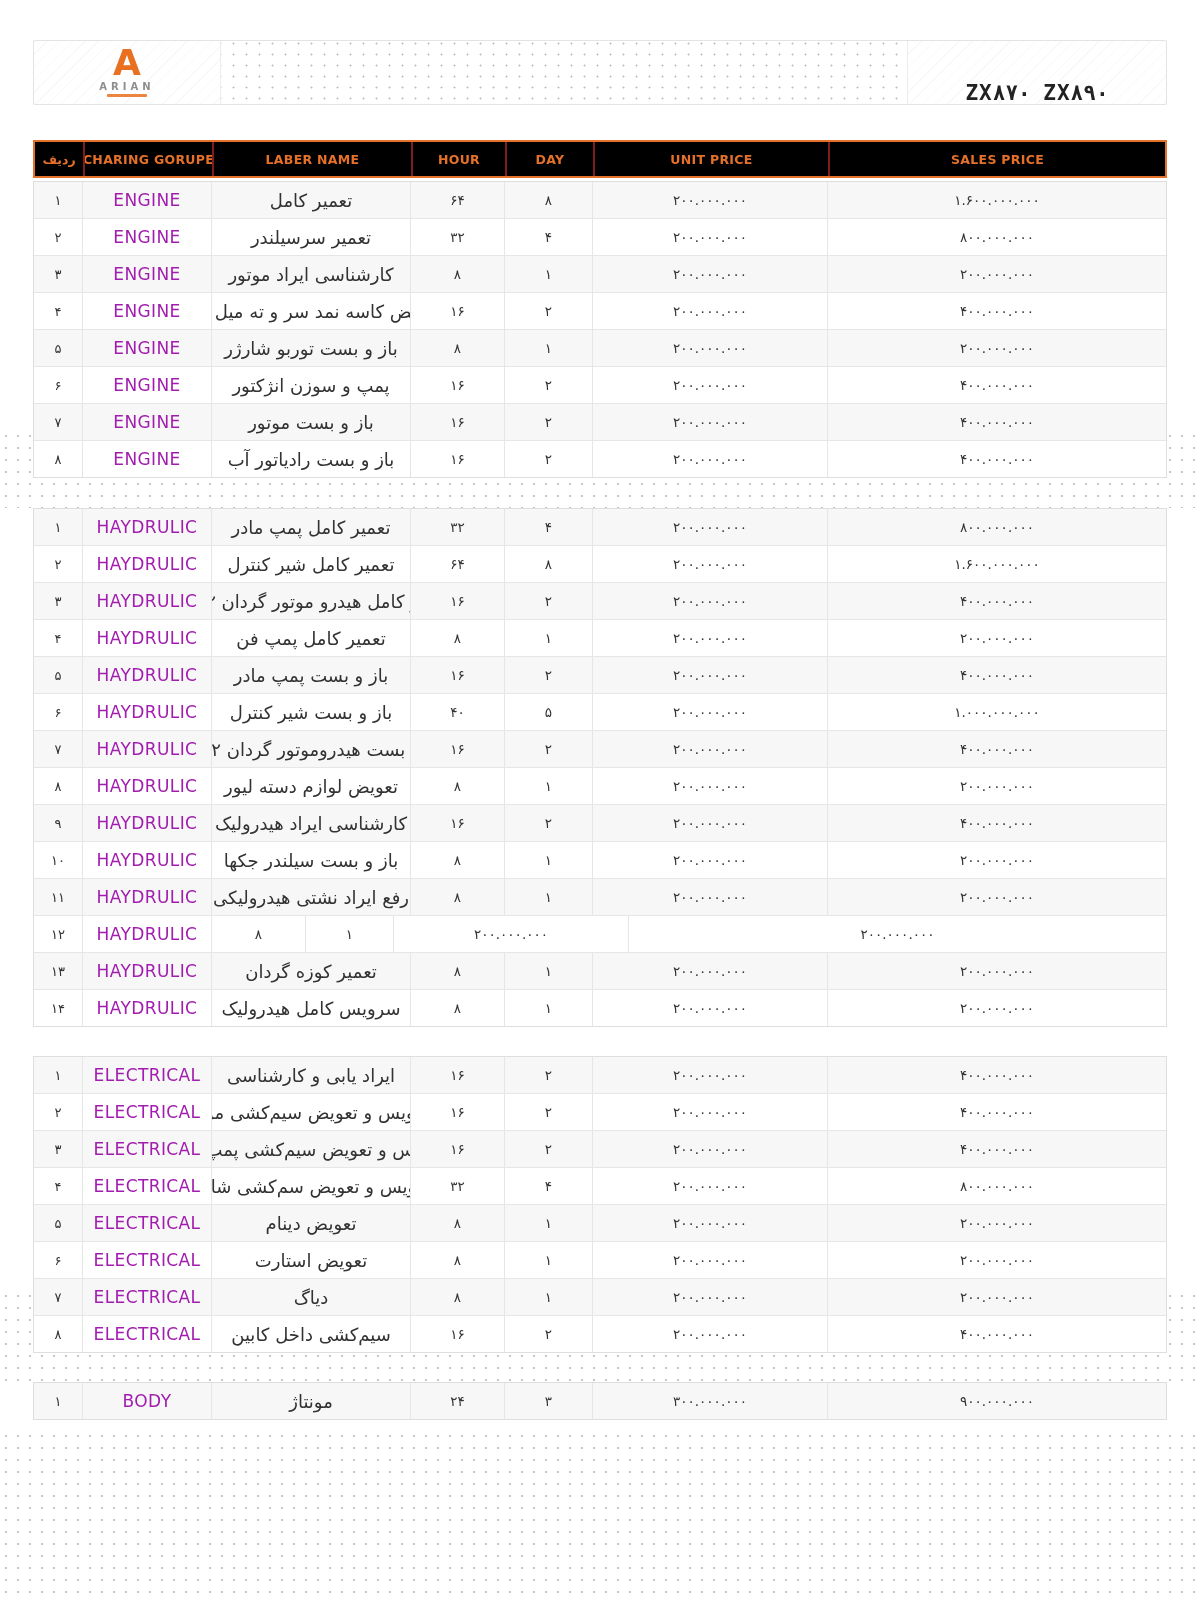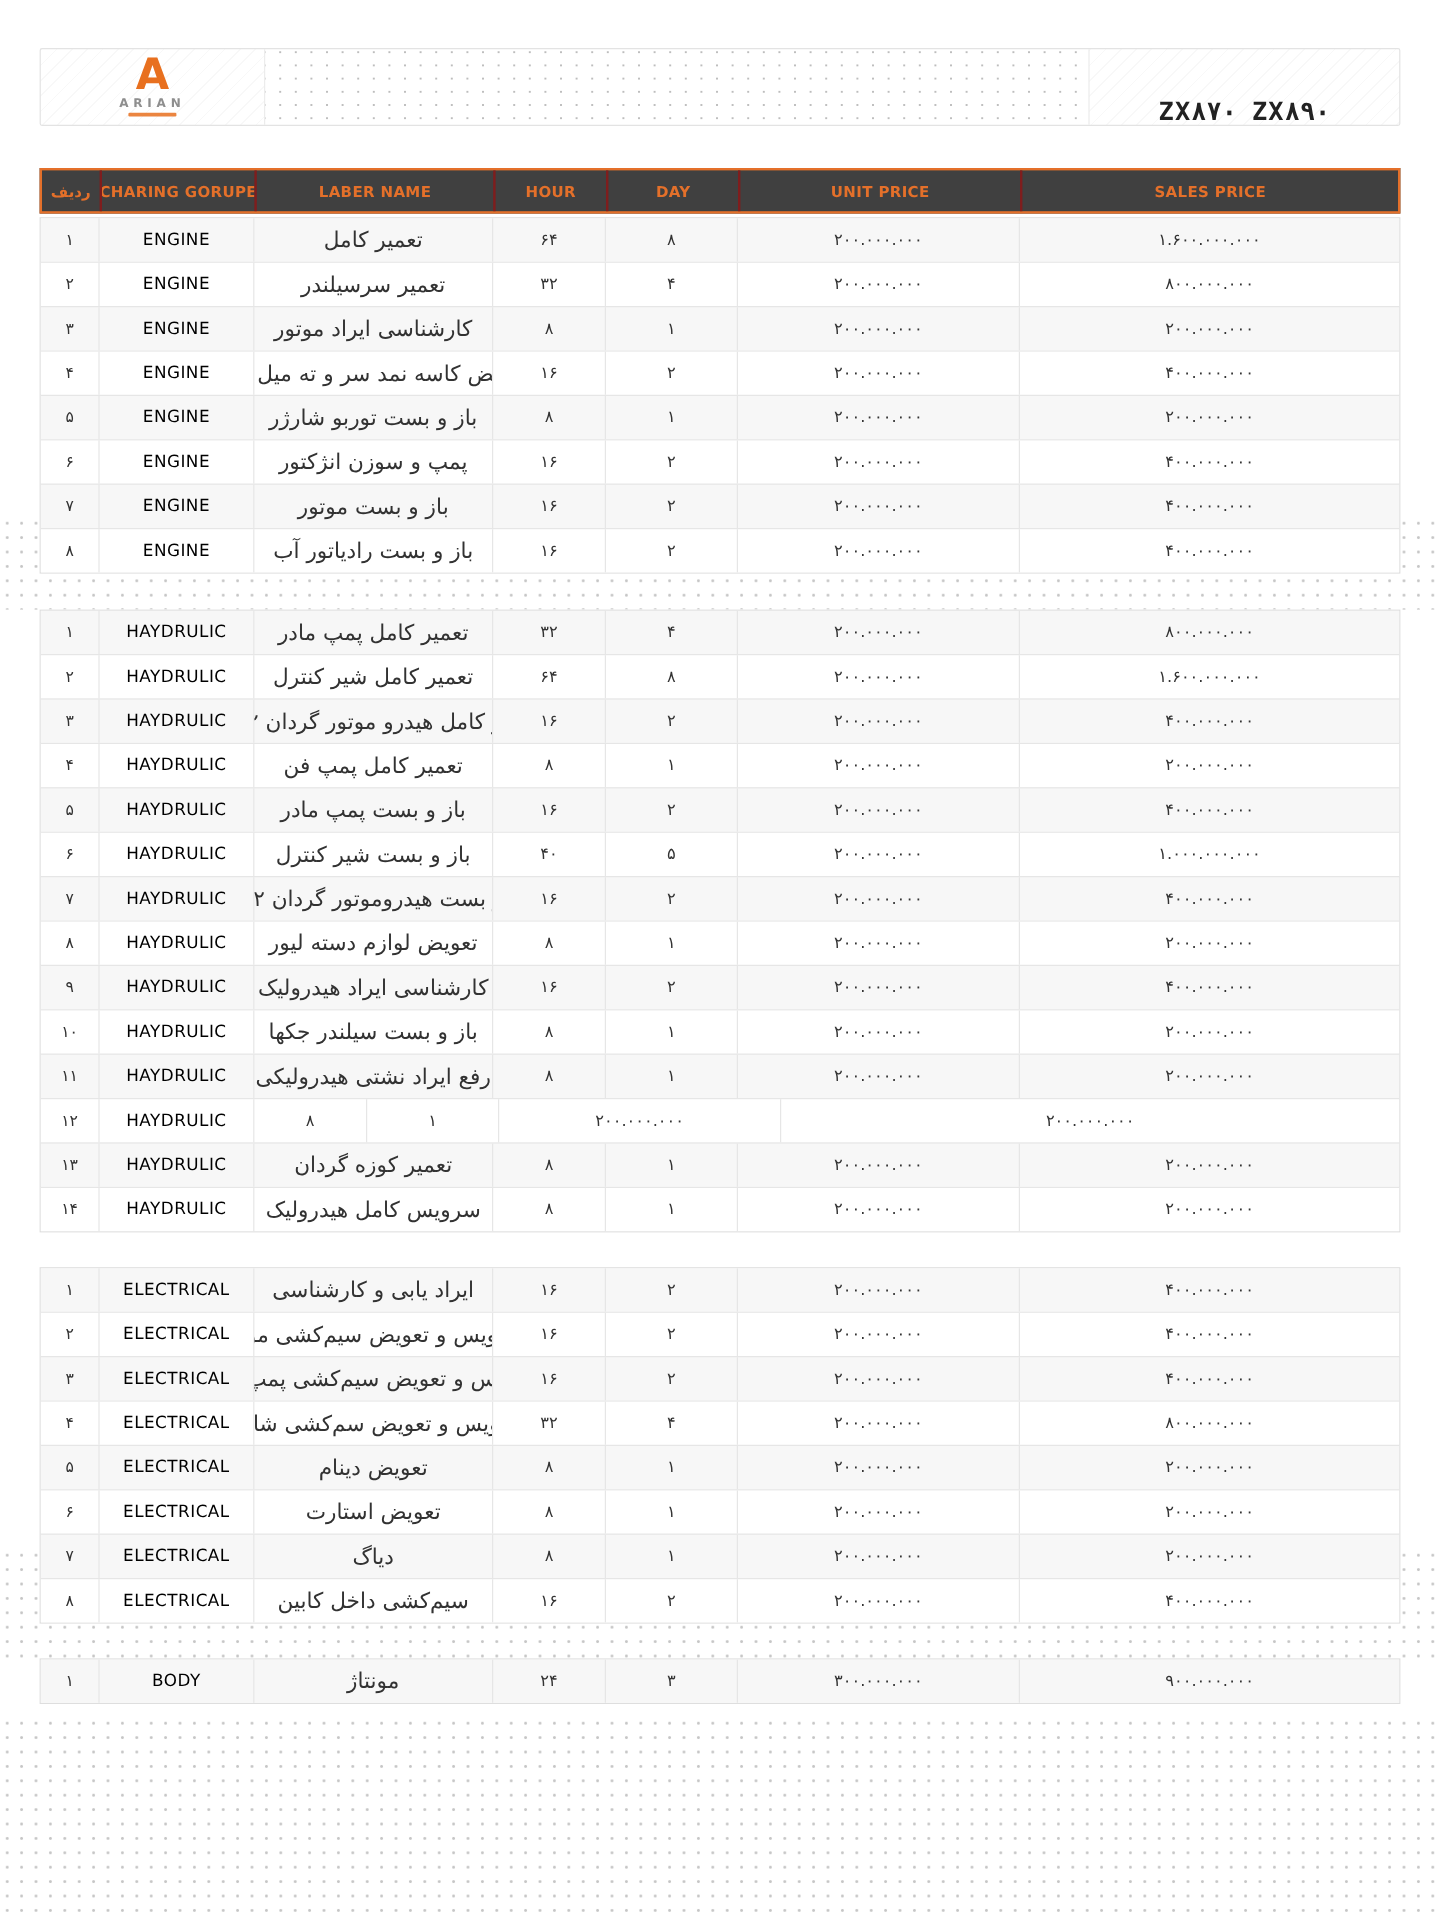--- a/index.html
+++ b/index.html
@@ -56,21 +56,21 @@
   .logo-sub{width:40px;height:3px;background:#e8701f;opacity:.85;margin-top:2px;border-radius:1px;}
   .models{
     font-family:"DejaVu Sans Mono", monospace;
     font-weight:bold;font-size:21px;color:#222;letter-spacing:1px;margin-top:40px;
   }
 
   
   .tables{position:absolute;left:33px;top:140px;width:1134px;z-index:2;}
   .thead{
     display:flex;height:38px;box-sizing:border-box;
-    border:2px solid #e4702a;background:#404040;margin-bottom:3px;
+    border:2px solid #e4702a;background:#000000;margin-bottom:3px;
   }
   .thead .cell{
     color:#e4702a;font-weight:bold;font-size:12.5px;letter-spacing:.3px;
   }
   .thead .cell + .cell{border-left:2px solid #7f1d1d;}
   .tbl{
     box-sizing:border-box;border:1px solid #dedede;background:#fff;
     margin-bottom:29px;
   }
   .tbl.first{margin-bottom:30px;}
@@ -80,25 +80,25 @@
   .row.odd{background:#f7f7f7;}
   .cell{
     display:flex;align-items:center;justify-content:center;
     box-sizing:border-box;overflow:hidden;white-space:nowrap;
   }
   .row .cell + .cell{border-left:1px solid #e6e6e6;}
   .c-no{width:48px;}
   .c-group{width:129px;}
   .c-label{width:199px;}
   .c-hour{width:94px;}
-  .c-day{width:110px;}
+  .c-day{width:88px;}
   .c-unit{width:235px;}
   .c-sales{flex:1;}
   .row .c-no{font-size:13px;color:#333;}
-  .row .c-group{font-size:14px;color:#000000;letter-spacing:.4px;}
+  .row .c-group{font-size:17px;color:#a21caf;letter-spacing:.4px;}
   .row .c-label{font-size:18px;color:#323232;direction:rtl;}
   .row .c-hour,.row .c-day{font-size:13.5px;color:#333;}
   .row .c-unit,.row .c-sales{font-size:13.5px;color:#333;letter-spacing:.5px;}
 </style>
 </head>
 <body>
 
 <div class="page">
 
   <div class="dotband b1"></div>

